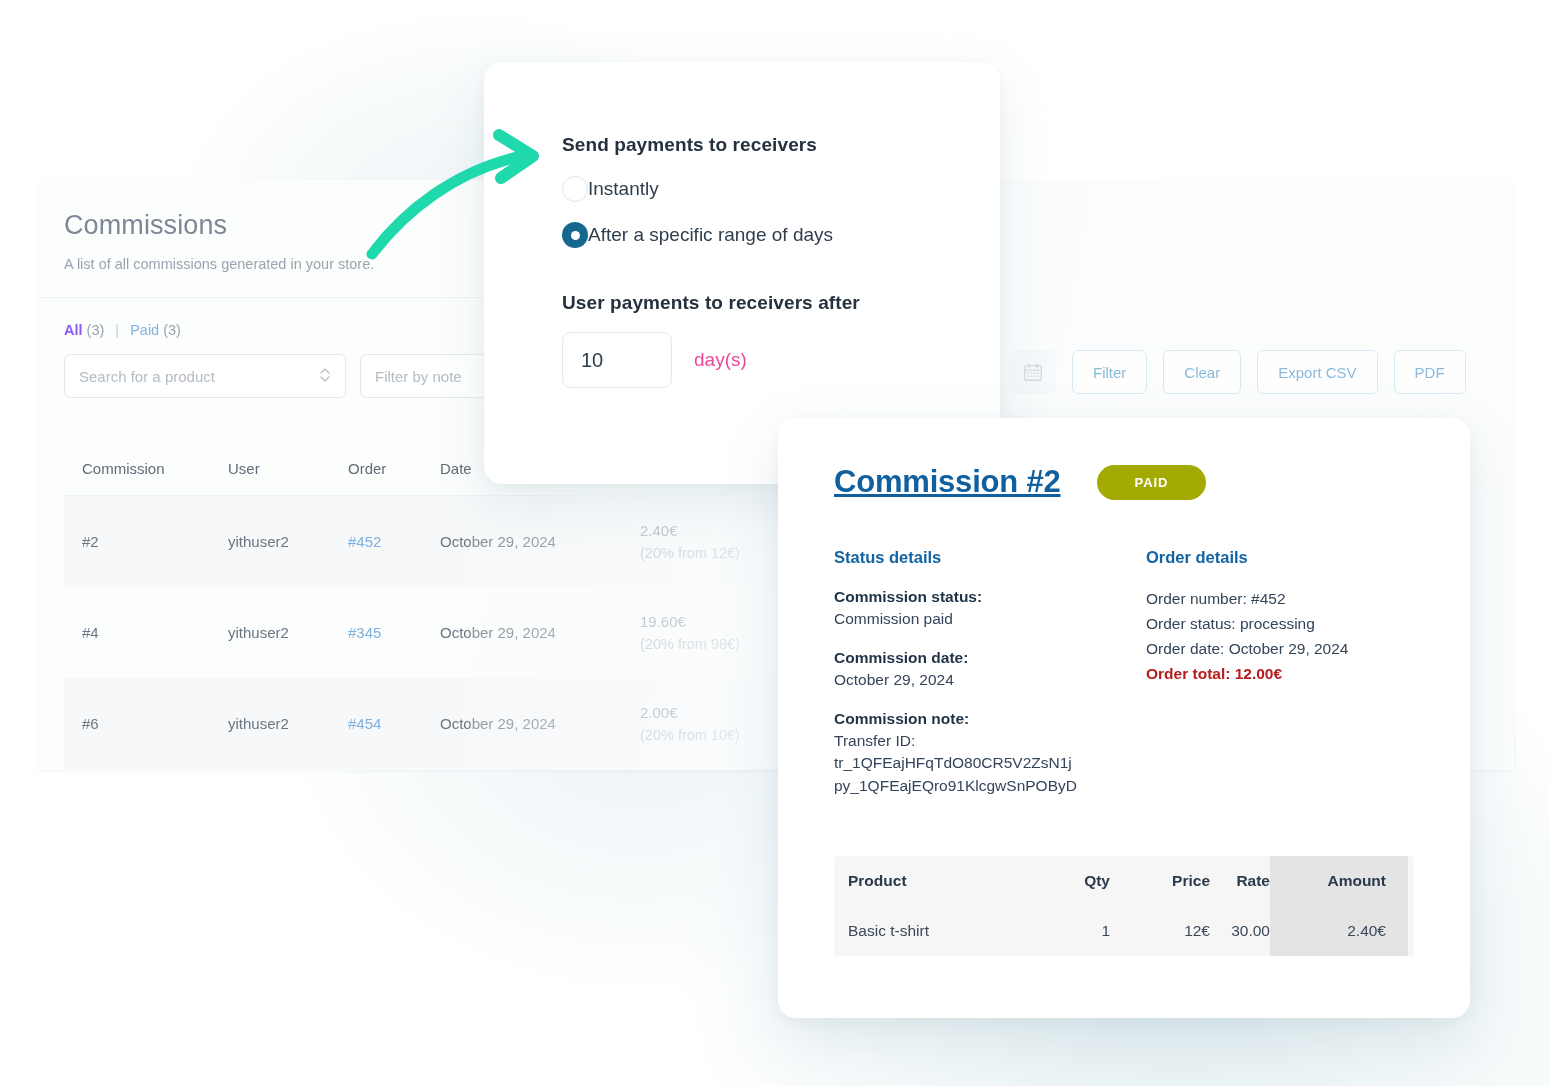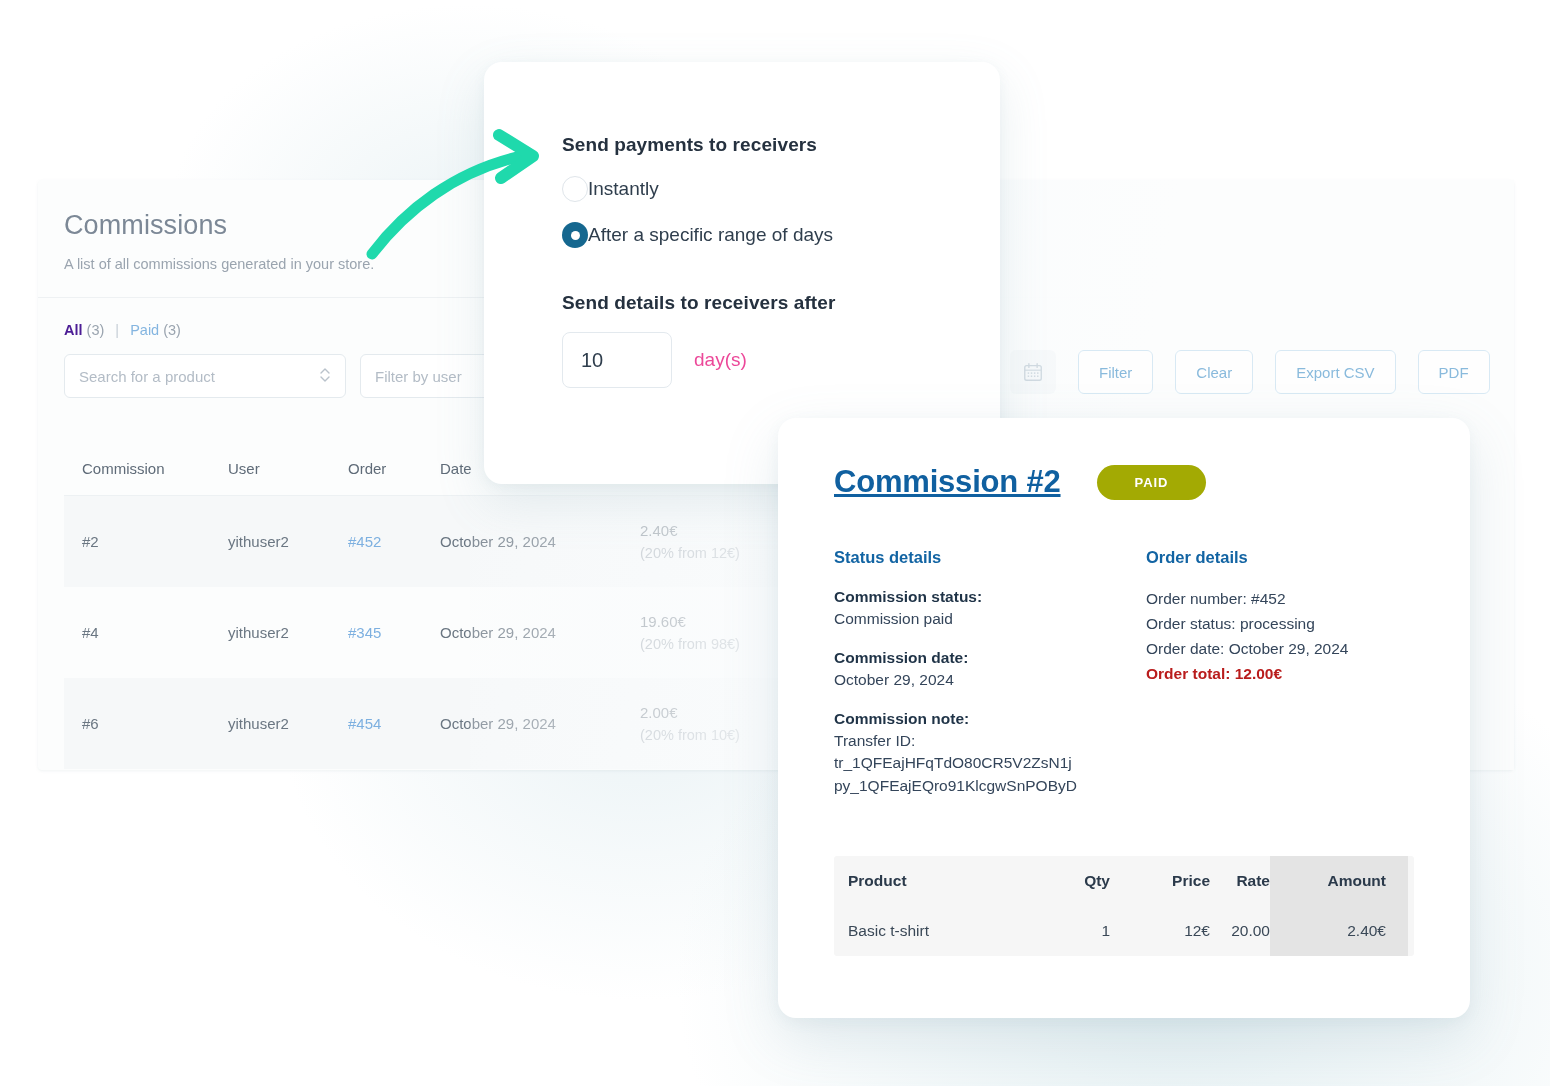--- a/index.html
+++ b/index.html
@@ -40,21 +40,21 @@
   }
   .panel-divider {
     margin-top: 25px;
     border-top: 1px solid #eef1f3;
   }
 
   .tabs-row {
     padding: 24px 0 0 26px;
     font-size: 14.5px;
   }
-  .tab-all { color: #4c1d95; font-weight: 700; margin-top: 15px; }
+  .tab-all { color: #8b5cf6; font-weight: 700; margin-top: 15px; }
   .tab-count { color: #9aa4af; font-weight: 400; }
   .tab-sep { color: #c7ced6; margin: 0 7px; }
   .tab-paid { color: #84b5e0; font-weight: 400; }
 
   .filters-row {
     display: flex; align-items: center;
     padding: 16px 0 0 26px;
     gap: 14px;
   }
   .field {
@@ -68,21 +68,21 @@
     color: #b3bcc6;
     position: relative;
   }
   #search-field { width: 282px; justify-content: space-between; }
   #user-field { width: 270px; }
   .stepper-icon { color: #b9c2cb; font-size: 13px; line-height: 1; }
 
   .right-tools {
     position: absolute;
     left: 1010px; top: 350px;
-    display: flex; align-items: center; gap: 22px;
+    display: flex; align-items: center; gap: 16px;
   }
   .calbox {
     width: 46px; height: 44px;
     border-radius: 6px;
     background: #f4f7f9;
     display: flex; align-items: center; justify-content: center;
     opacity: .62;
   }
   .btn-outline {
     height: 44px;
@@ -267,21 +267,21 @@
       <div class="field" id="search-field">
         <span>Search for a product</span>
         <span class="stepper-icon">
           <svg width="12" height="20" viewBox="0 0 12 20" fill="none" stroke="#b9c2cb" stroke-width="1.4" stroke-linecap="round" stroke-linejoin="round">
             <path d="M2 8 L6 4 L10 8"></path>
               <path d="M2 12 L6 16 L10 12"></path>
           </svg>
         </span>
       </div>
       <div class="field" id="user-field">
-        <span>Filter by user</span>
+        <span>Filter by note</span>
       </div>
     </div>
 
     <div id="commissions-table">
       <div class="thead">
         <div class="c-commission">Commission</div>
         <div class="c-user">User</div>
         <div class="c-order">Order</div>
         <div class="c-date">Date</div>
         <div class="c-amount"></div>
@@ -354,21 +354,21 @@
     <div class="radio-row">
       <div class="radio"></div>
       <div class="radio-label">Instantly</div>
     </div>
 
     <div class="radio-row">
       <div class="radio on"></div>
       <div class="radio-label">After a specific range of days</div>
     </div>
 
-    <div class="modal-h modal-h2">Send details to receivers after</div>
+    <div class="modal-h modal-h2">User payments to receivers after</div>
 
     <div class="days-row">
       <input id="days-input" type="text" value="10" style="">
       <span class="days-label">day(s)</span>
     </div>
   </div>
 
   <svg id="arrow-graphic" viewBox="0 0 210 140">
     <path d="M14 128 C 46 86, 96 44, 168 29" stroke="#1FD9AC" stroke-width="11" fill="none" stroke-linecap="round"></path>
     <path d="M141 9 L175 30 L143 52" stroke="#1FD9AC" stroke-width="12" fill="none" stroke-linecap="round" stroke-linejoin="round"></path>
@@ -418,19 +418,19 @@
         <div class="pt-product">Product</div>
         <div class="pt-qty">Qty</div>
         <div class="pt-price">Price</div>
         <div class="pt-rate">Rate</div>
         <div class="pt-amount">Amount</div>
       </div>
       <div class="pt-row pt-body">
         <div class="pt-product">Basic t-shirt</div>
         <div class="pt-qty">1</div>
         <div class="pt-price">12€</div>
-        <div class="pt-rate">20.00</div>
+        <div class="pt-rate">30.00</div>
         <div class="pt-amount">2.40€</div>
       </div>
     </div>
   </div>
 
 </div>
 
 </body></html>

